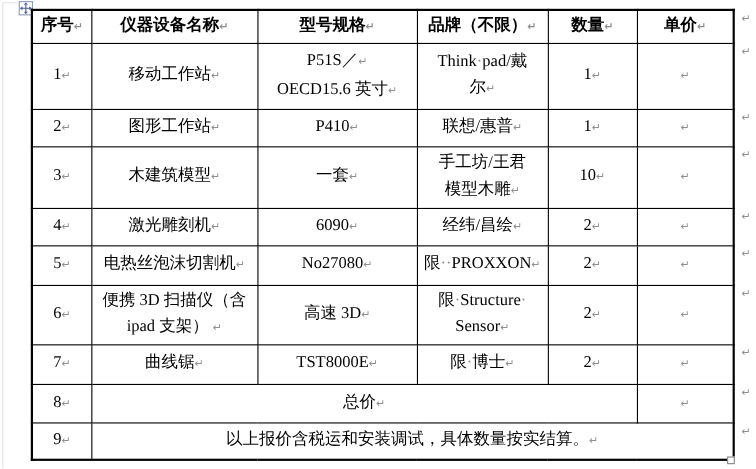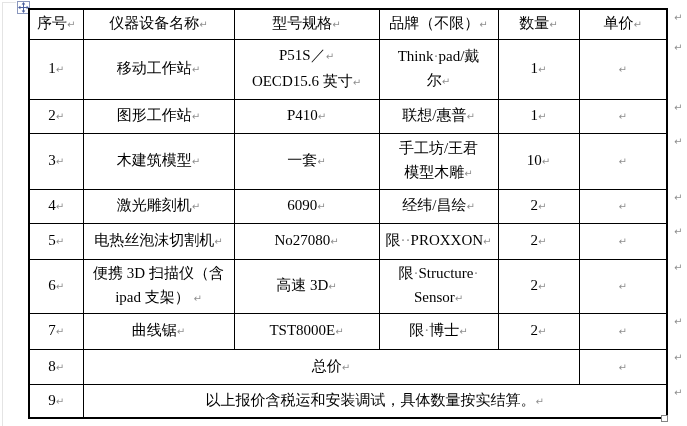--- a/index.html
+++ b/index.html
@@ -30,21 +30,21 @@
   .doc-table{
     position:absolute;left:28px;top:8px;width:638px;
     border-collapse:collapse;table-layout:fixed;
     border:2px solid #000;
   }
   .doc-table th,.doc-table td{
     border:1px solid #000;
     vertical-align:middle;text-align:center;
     padding:0 2px;font-size:15px;font-weight:normal;overflow:hidden;
   }
-  .doc-table thead th{font-weight:normal;}
+  .doc-table thead th{font-weight:bold;}
   .cell-text{line-height:24px;}
 
   .price-cell{text-align:left;padding-left:7px;}
   .note-cell{text-align:left;padding-left:5px;}
 
   
   .pmark{color:#8f8f8f;font-size:10px;font-family:"DejaVu Sans",sans-serif;}
   .smark{color:#8f8f8f;}
   .row-mark{position:absolute;color:#8f8f8f;font-size:10px;line-height:10px;font-family:"DejaVu Sans",sans-serif;}
 </style>

